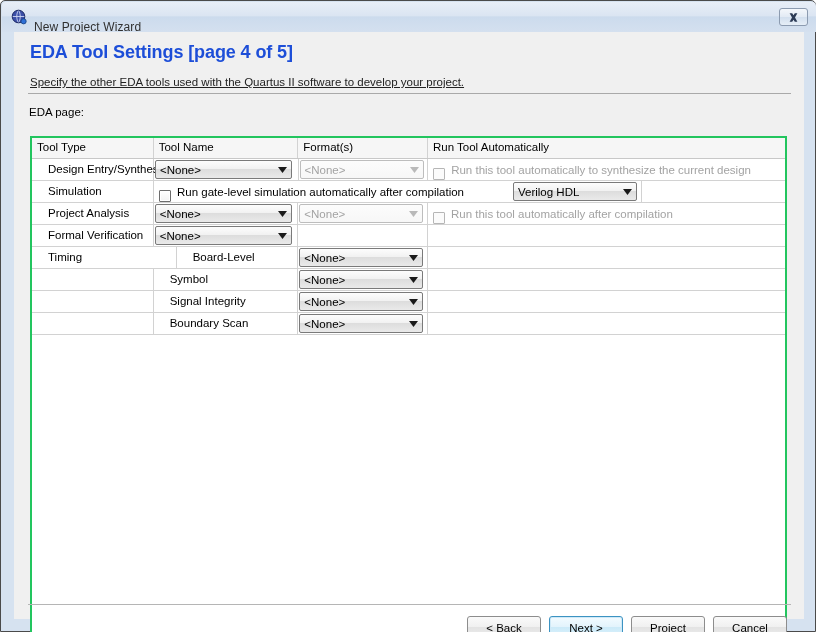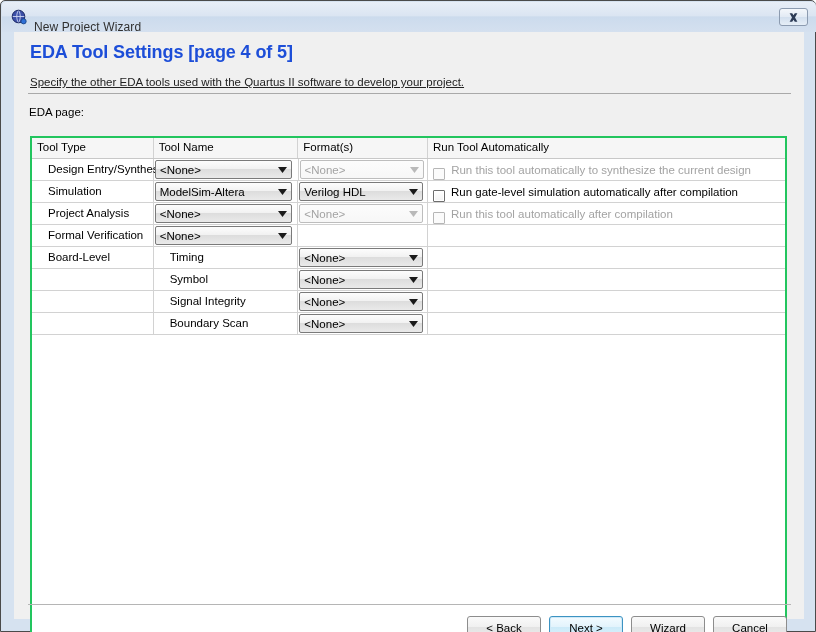--- a/index.html
+++ b/index.html
@@ -303,46 +303,36 @@
             </div>
             <div class="cell c-runauto nb" style="padding: 0px;">
               <div class="chk-wrap">
                 <span class="chk"></span>
                 <span class="chk-label">Run this tool automatically to synthesize the current design</span>
               </div>
             </div>
           </div>
           <div class="trow">
             <div class="cell c-tooltype">Simulation</div>
-            <div class="cell c-toolname" style="padding: 0px;">
-              <div class="combo w-tool">
-                <span class="combo-label">ModelSim-Altera</span>
-                <span class="combo-arrow">
-                  <svg width="9" height="6" viewBox="0 0 9 6">
-                    <polygon points="0,0 9,0 4.5,6" fill="#1a1a1a"></polygon>
-                  </svg>
-                </span>
-              </div>
-            </div>
-            <div class="cell c-format" style="padding: 0px;">
-              <div class="combo w-fmt">
-                <span class="combo-label">Verilog HDL</span>
-                <span class="combo-arrow">
-                  <svg width="9" height="6" viewBox="0 0 9 6">
-                    <polygon points="0,0 9,0 4.5,6" fill="#1a1a1a"></polygon>
-                  </svg>
-                </span>
-              </div>
-            </div>
             <div class="cell c-runauto nb" style="padding: 0px;">
               <div class="chk-wrap">
                 <span class="chk enabled"></span>
                 <span class="chk-label enabled">Run gate-level simulation automatically after compilation</span>
               </div>
             </div>
+            <div class="cell c-format" style="padding: 0px;">
+              <div class="combo w-fmt">
+                <span class="combo-label">Verilog HDL</span>
+                <span class="combo-arrow">
+                  <svg width="9" height="6" viewBox="0 0 9 6">
+                    <polygon points="0,0 9,0 4.5,6" fill="#1a1a1a"></polygon>
+                  </svg>
+                </span>
+              </div>
+            </div>
           </div>
           <div class="trow">
             <div class="cell c-tooltype">Project Analysis</div>
             <div class="cell c-toolname" style="padding: 0px;">
               <div class="combo w-tool">
                 <span class="combo-label">&lt;None&gt;</span>
                 <span class="combo-arrow">
                   <svg width="9" height="6" viewBox="0 0 9 6">
                     <polygon points="0,0 9,0 4.5,6" fill="#1a1a1a"></polygon>
                   </svg>
@@ -375,22 +365,22 @@
                   <svg width="9" height="6" viewBox="0 0 9 6">
                     <polygon points="0,0 9,0 4.5,6" fill="#1a1a1a"></polygon>
                   </svg>
                 </span>
               </div>
             </div>
             <div class="cell c-format"></div>
             <div class="cell c-runauto nb" style="padding: 0px;"></div>
           </div>
           <div class="trow">
+            <div class="cell c-toolname">Timing</div>
             <div class="cell c-tooltype">Board-Level</div>
-            <div class="cell c-toolname">Timing</div>
             <div class="cell c-format" style="padding: 0px;">
               <div class="combo w-fmt">
                 <span class="combo-label">&lt;None&gt;</span>
                 <span class="combo-arrow">
                   <svg width="9" height="6" viewBox="0 0 9 6">
                     <polygon points="0,0 9,0 4.5,6" fill="#1a1a1a"></polygon>
                   </svg>
                 </span>
               </div>
             </div>
@@ -447,21 +437,21 @@
     <div id="footer-rule"></div>
 
     <div id="buttons">
         <div class="btn">
           <span>&lt; Back</span>
         </div>
         <div class="btn default">
           <span>Next &gt;</span>
         </div>
         <div class="btn">
-          <span>Wizard</span>
+          <span>Project</span>
         </div>
         <div class="btn">
           <span>Cancel</span>
         </div>
       </div>
 
   </div>
 </div>
 
 </body></html>

